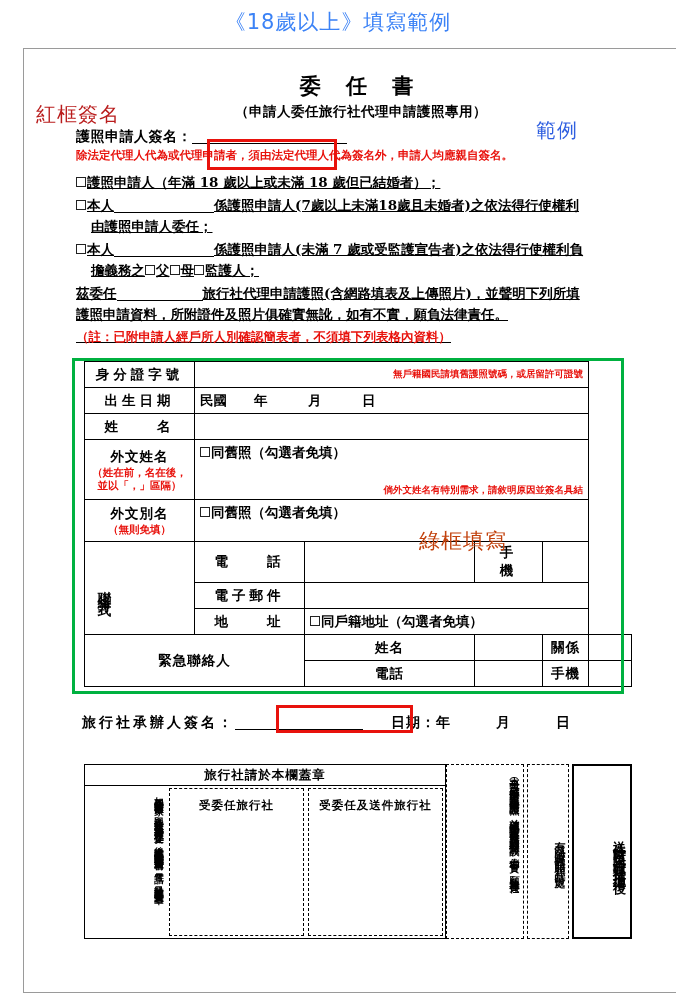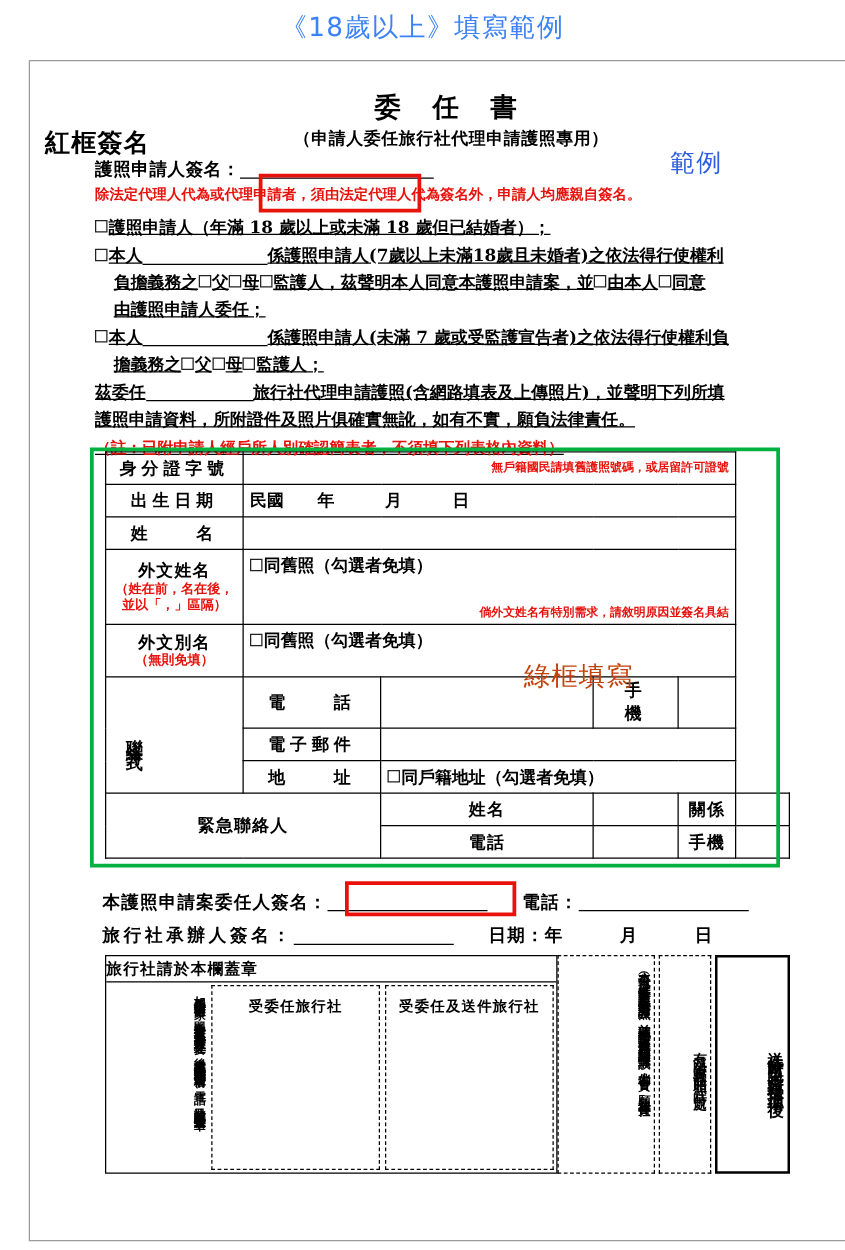--- a/index.html
+++ b/index.html
@@ -52,21 +52,21 @@
   }
 
   
   .ann{
     position:absolute;
     font-family:"DejaVu Sans","Liberation Sans",sans-serif;
     font-size:20px;
     white-space:nowrap;
     letter-spacing:1px;
   }
-  .ann-red{ color:#000000;font-weight:bold; }
+  .ann-red{ color:#b91c1c; }
   .ann-blue{ color:#2f5fe0; }
   .ann-green{ color:#c2410c; font-size:21px; }
 
   .redbox{
     position:absolute;
     border:3px solid #e8120c;
     background:transparent;
   }
   .greenbox{
     position:absolute;
@@ -128,21 +128,20 @@
     width:548px;
     border-collapse:collapse;
     font-size:13.5px;
     font-weight:bold;
   }
   table.main td{
     border:1px solid #000;
     padding:2px 5px;
     height:26px;
     vertical-align:middle;
-    font-family:Liberation Mono, monospace;
   }
   .lbl{ text-align:center; width:110px; letter-spacing:4px; }
   .lbl-sm{ letter-spacing:1px; }
   .sub{ color:#e8120c; font-size:10.5px; font-weight:bold; display:block; letter-spacing:0; line-height:13px;}
   .hint{
     color:#e8120c; font-size:9.5px; font-weight:bold;
     text-align:right; display:block; letter-spacing:0;
   }
   .vert{
     writing-mode:vertical-rl;
@@ -175,21 +174,21 @@
     display:flex;
   }
   .stamp-left{
     width:380px;
     border:1px solid #000;
     display:flex; flex-direction:column;
   }
   .stamp-head{
     height:21px;
     border-bottom:1px solid #000;
-    text-align:left;
+    text-align:center;
     font-size:12.5px;
     font-weight:bold;
     line-height:20px;
     letter-spacing:1px;
   }
   .stamp-body{ flex:1; display:flex; }
   .note-col{
     width:82px;
     writing-mode:vertical-rl;
     font-size:9.5px;
@@ -287,23 +286,20 @@
 
       <div class="clauses">
 
         <div class="clause">
           <span class="cbox"></span><span>護照申請人（年滿 18 歲以上或未滿 18 歲但已結婚者）；</span>
         </div>
 
         <div class="clause">
           <span class="cbox"></span><span>本人</span><span class="uline" style="width:100px;"></span><span>係護照申請人(7歲以上未滿18歲且未婚者)之依法得行使權利</span>
           <div class="indent">
-            <span>負擔義務之</span><span class="cbox"></span><span>父</span><span class="cbox"></span><span>母</span><span class="cbox"></span><span>監護人，茲聲明本人同意本護照申請案，並</span><span class="cbox"></span><span>由本人</span><span class="cbox"></span><span>同意</span>
-          </div>
-          <div class="indent">
             <span>由護照申請人委任；</span>
           </div>
         </div>
 
         <div class="clause">
           <span class="cbox"></span><span>本人</span><span class="uline" style="width:100px;"></span><span>係護照申請人(未滿 7 歲或受監護宣告者)之依法得行使權利負</span>
           <div class="indent">
             <span>擔義務之</span><span class="cbox"></span><span>父</span><span class="cbox"></span><span>母</span><span class="cbox"></span><span>監護人；</span>
           </div>
         </div>
@@ -381,24 +377,20 @@
           <td></td>
           <td style="text-align:center; letter-spacing:1px;">手機</td>
           <td></td>
         </tr>
       </tbody>
         </table>
 
       <div class="greenbox" style="left:48px; top:309px; width:552px; height:336px;"></div>
 
       <div class="bot-sig">
-        <div>
-          <span class="lbl2">本護照申請案委任人簽名：</span><span class="uline" style="width:128px;"></span>
-          <span style="padding-left:22px;">電話：</span><span class="uline" style="width:136px;"></span>
-        </div>
         <div>
           <span class="lbl2" style="letter-spacing:3px;">旅行社承辦人簽名：</span><span class="uline" style="width:128px;"></span>
           <span style="padding-left:22px;">日期：</span><span>年　　　月　　　日</span>
         </div>
       </div>
       <div class="redbox" style="left:252px; top:656px; width:137px; height:28px;"></div>
 
       <div class="stampwrap">
         <div class="stamp-left">
           <div class="stamp-head">旅行社請於本欄蓋章</div>

